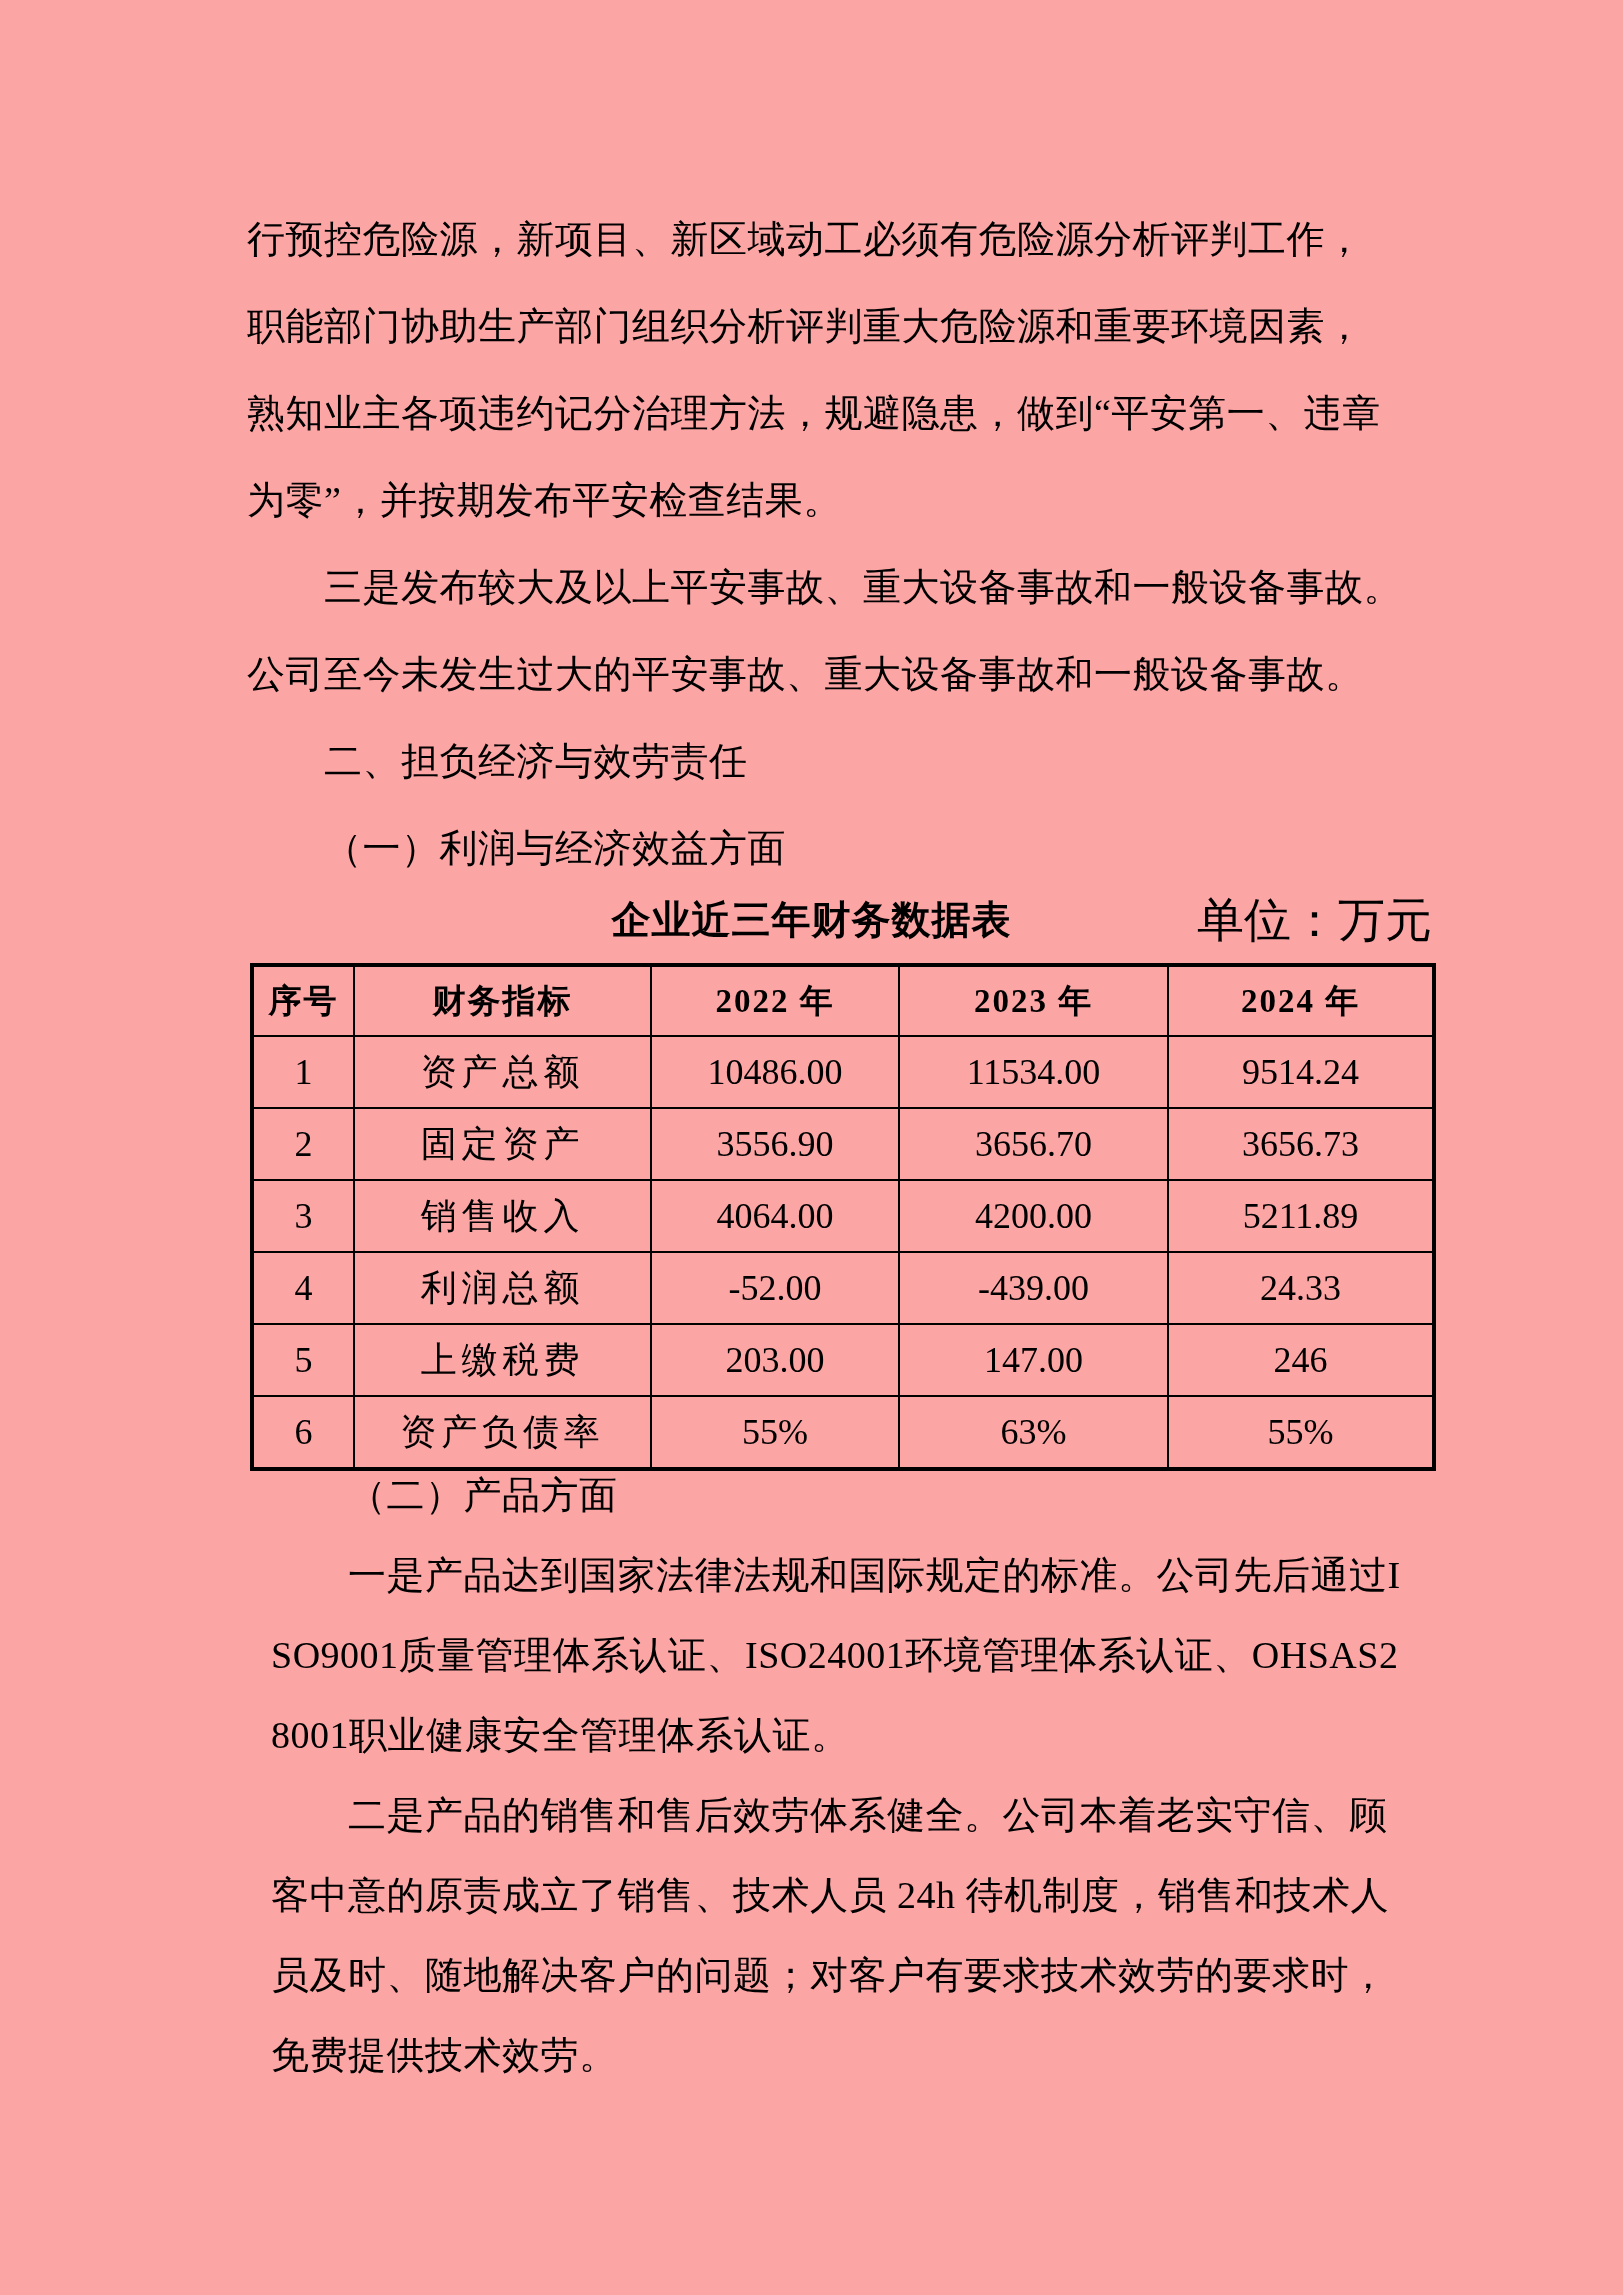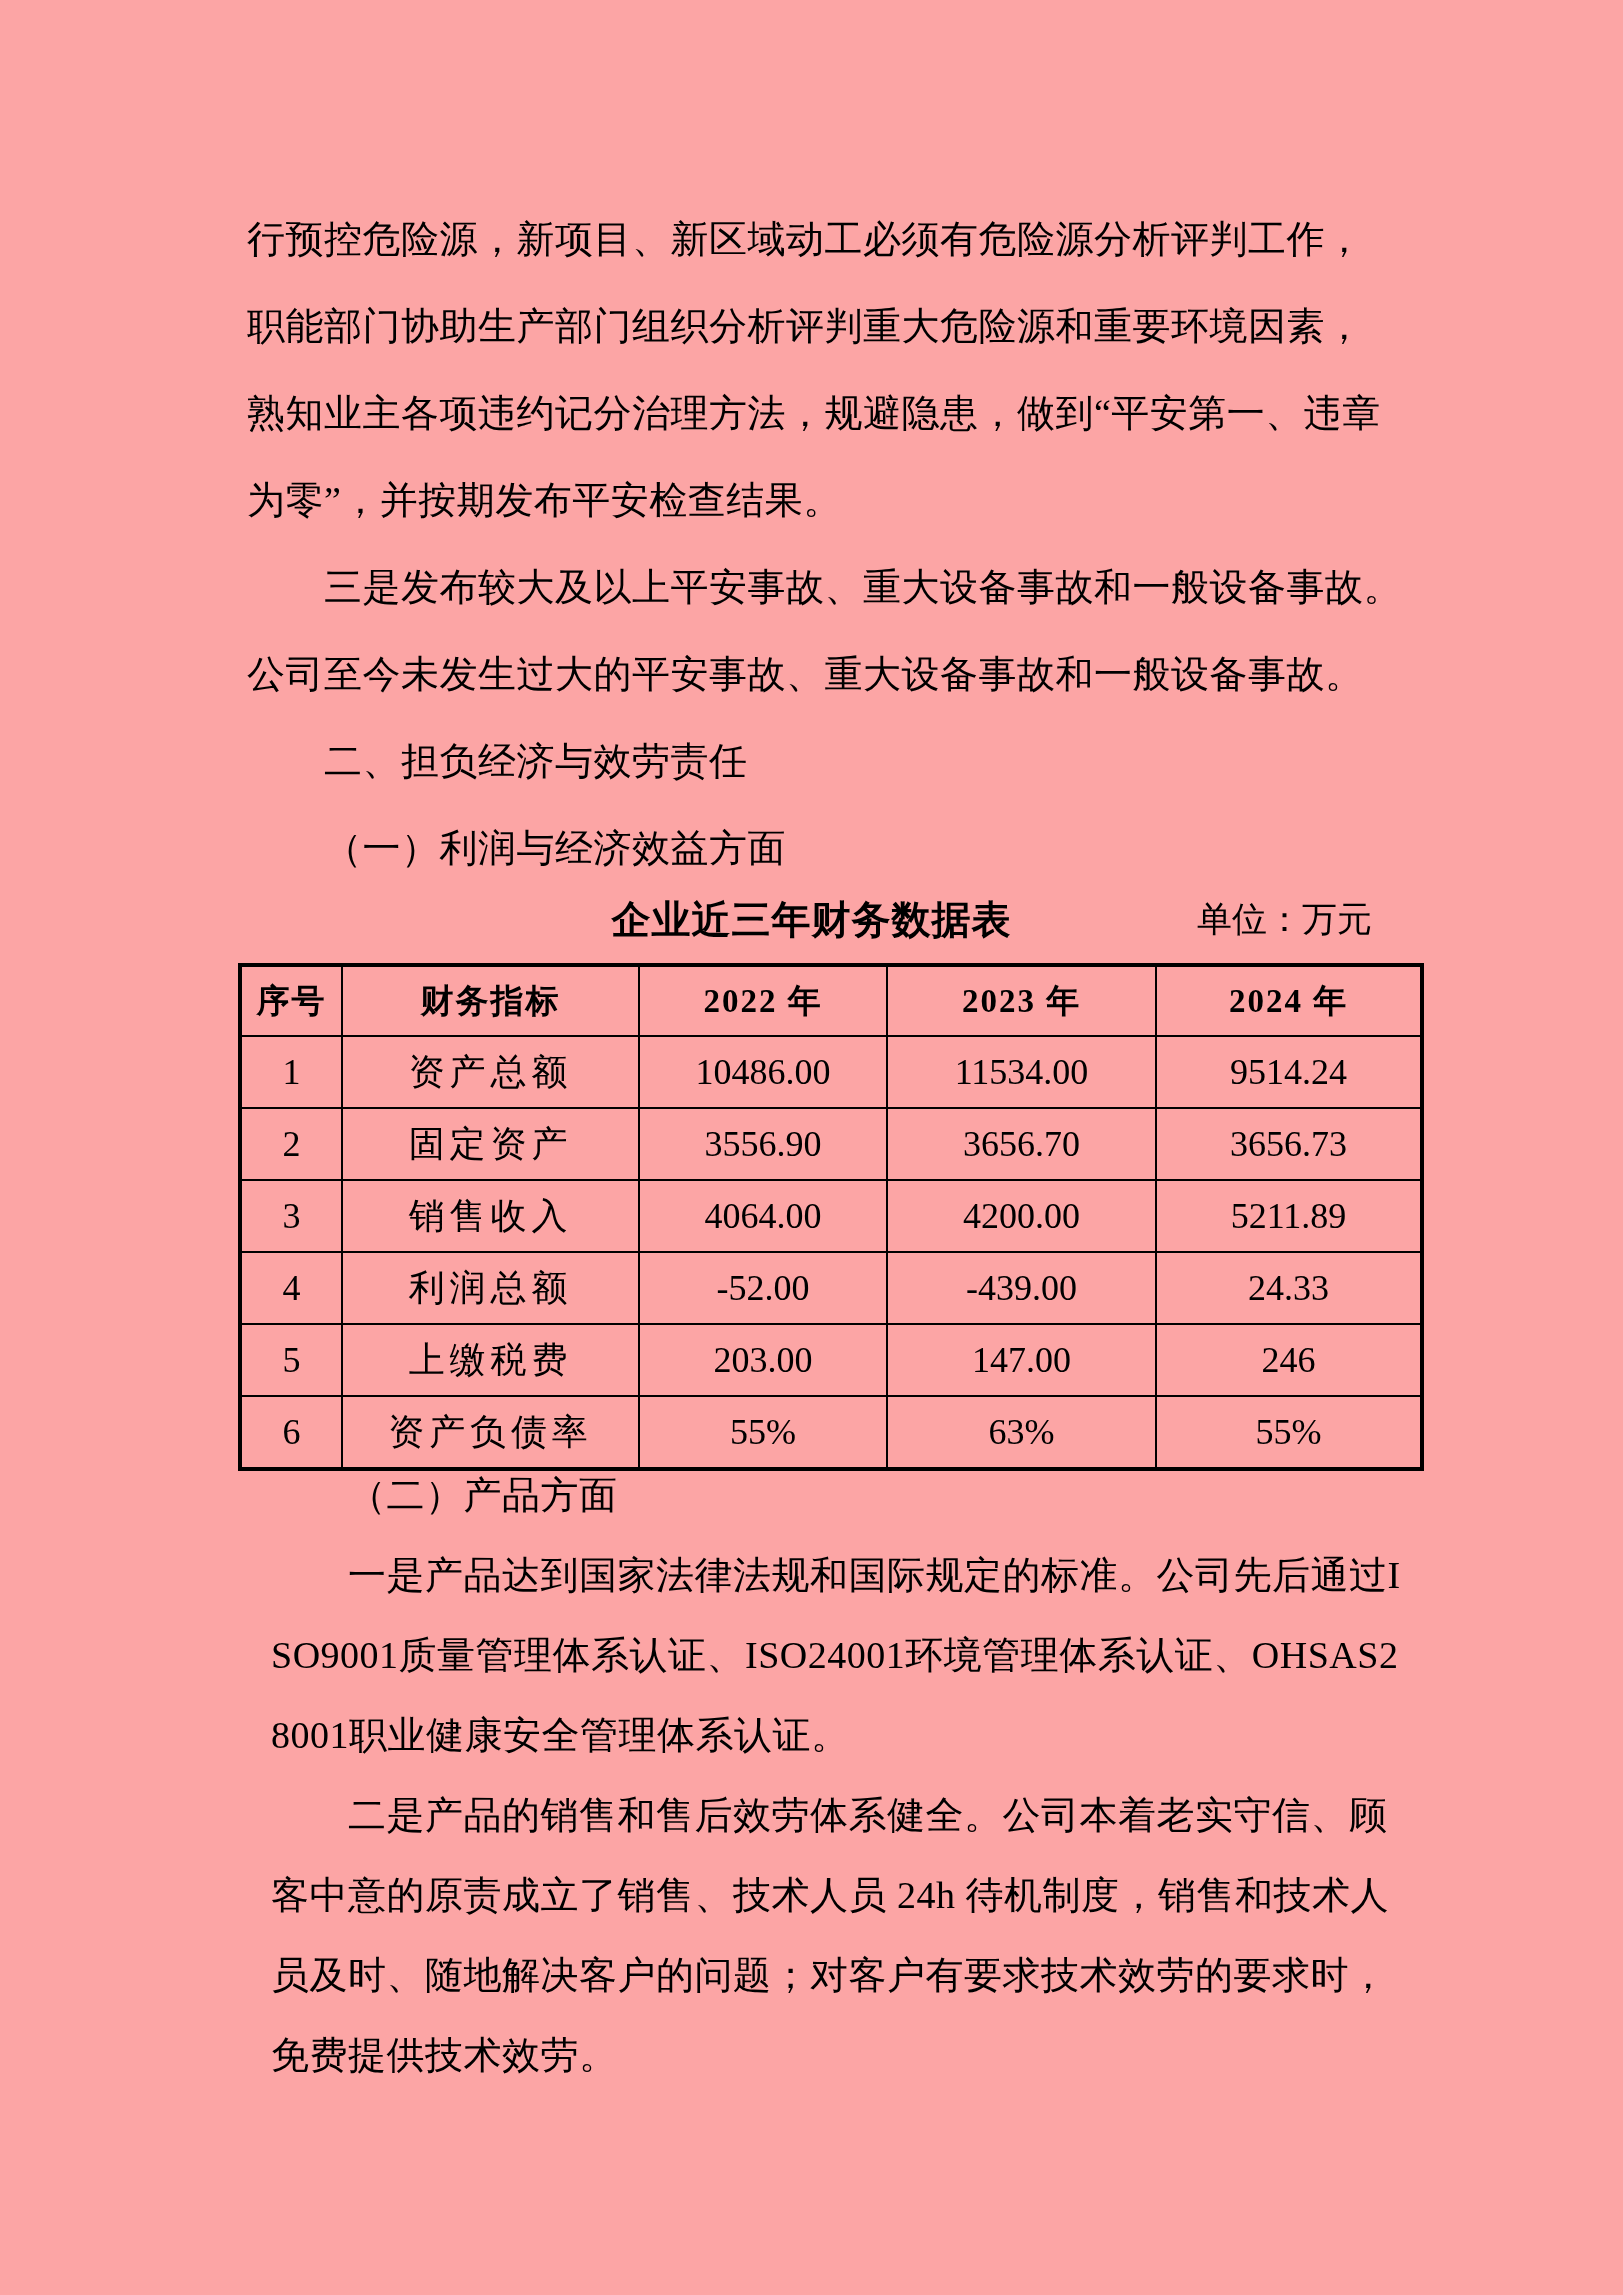--- a/index.html
+++ b/index.html
@@ -52,28 +52,28 @@
     font-size: 39px;
     font-weight: bold;
     letter-spacing: 1px;
   }
   .unit-label {
     position: absolute;
     left: 1197px;
     top: 0;
     height: 74px;
     line-height: 74px;
-    font-size: 35px;
+    font-size: 47px;
     font-weight: normal;
   }
 
   
   table.fin {
     position: absolute;
-    left: 238px;
+    left: 250px;
     top: 963px;
     width: 1184px;
     border-collapse: collapse;
     table-layout: fixed;
     border: 4.4px solid #000000;
   }
   table.fin th, table.fin td {
     border: 2.9px solid #000000;
     text-align: center;
     vertical-align: middle;

